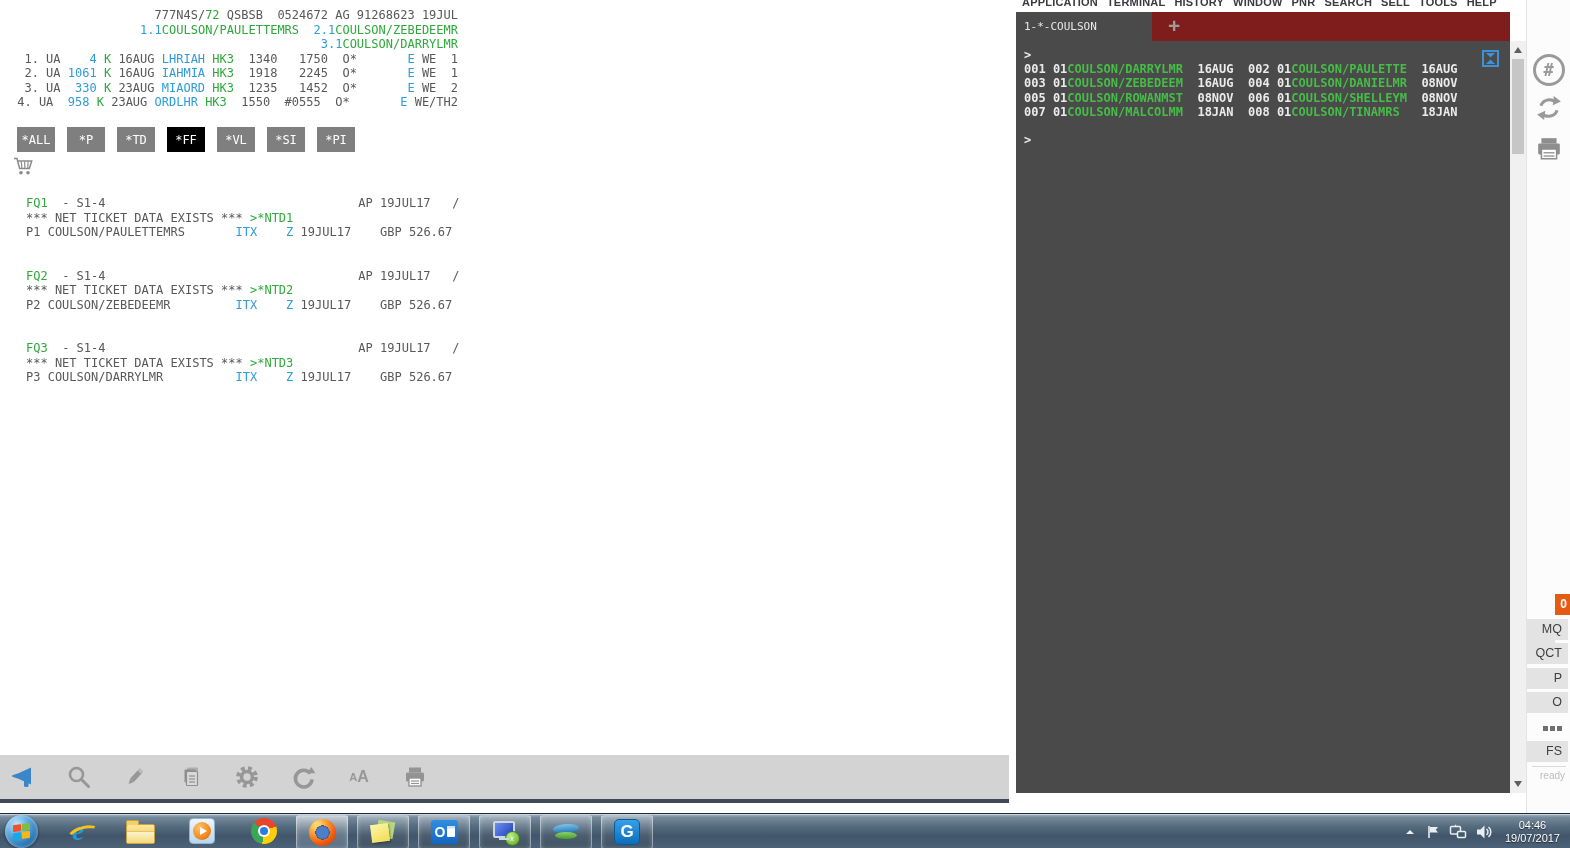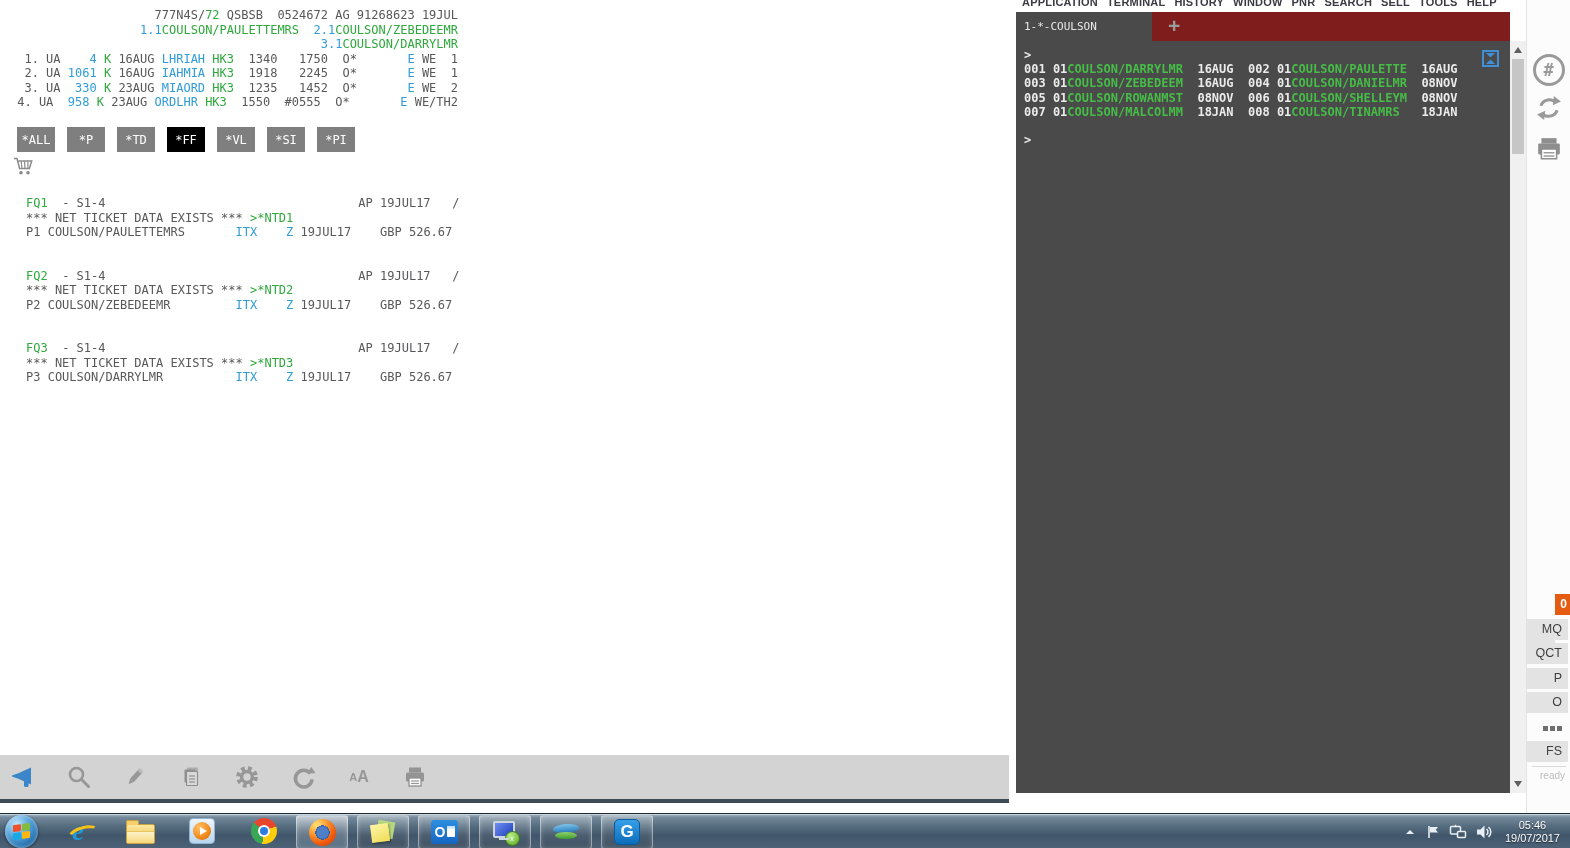--- a/index.html
+++ b/index.html
@@ -346,19 +346,19 @@
         </svg>
       </button>
       <button class="tray-btn">
         <svg width="18" height="16" viewBox="0 0 18 16">
           <polygon points="2,5.5 5.5,5.5 9.5,1.5 9.5,14.5 5.5,10.5 2,10.5" fill="#e8eef4"></polygon>
           <path d="M11.5 5 a3.8 3.8 0 0 1 0 6" fill="none" stroke="#e8eef4" stroke-width="1.5"></path>
           <path d="M13.5 3 a6.5 6.5 0 0 1 0 10" fill="none" stroke="#e8eef4" stroke-width="1.5"></path>
         </svg>
       </button>
       <div id="clock">
-        <div>05:46</div>
+        <div>04:46</div>
         <div>19/07/2017</div>
       </div>
     </div>
   </div>
 
 </div>
 
 </body></html>

